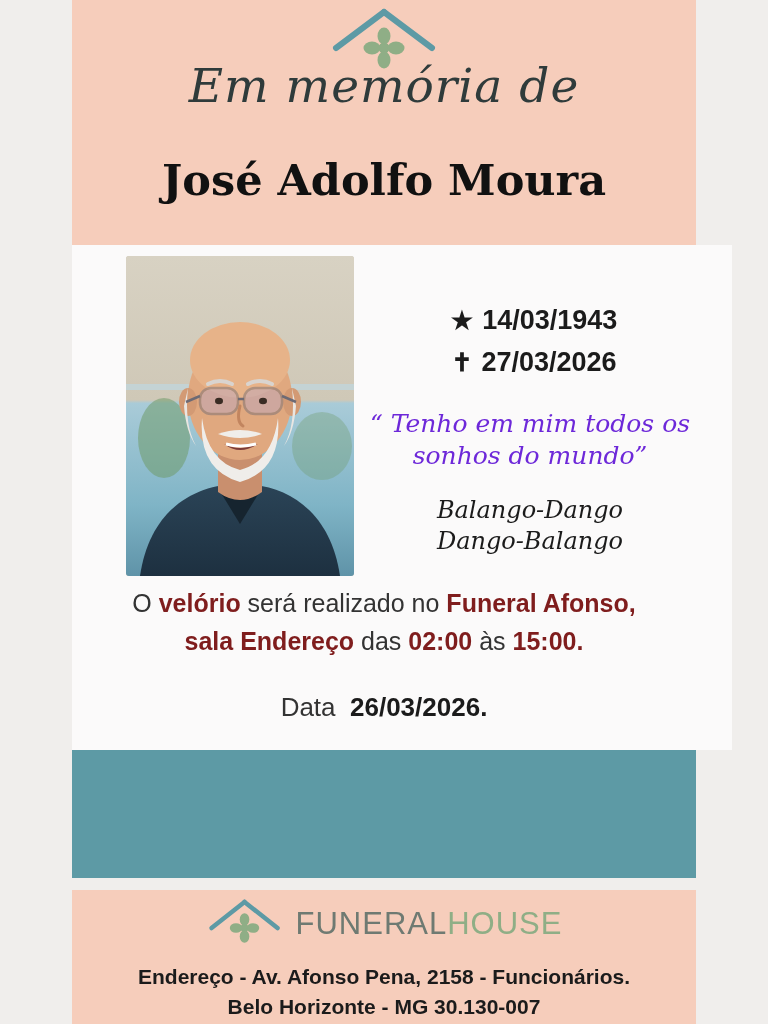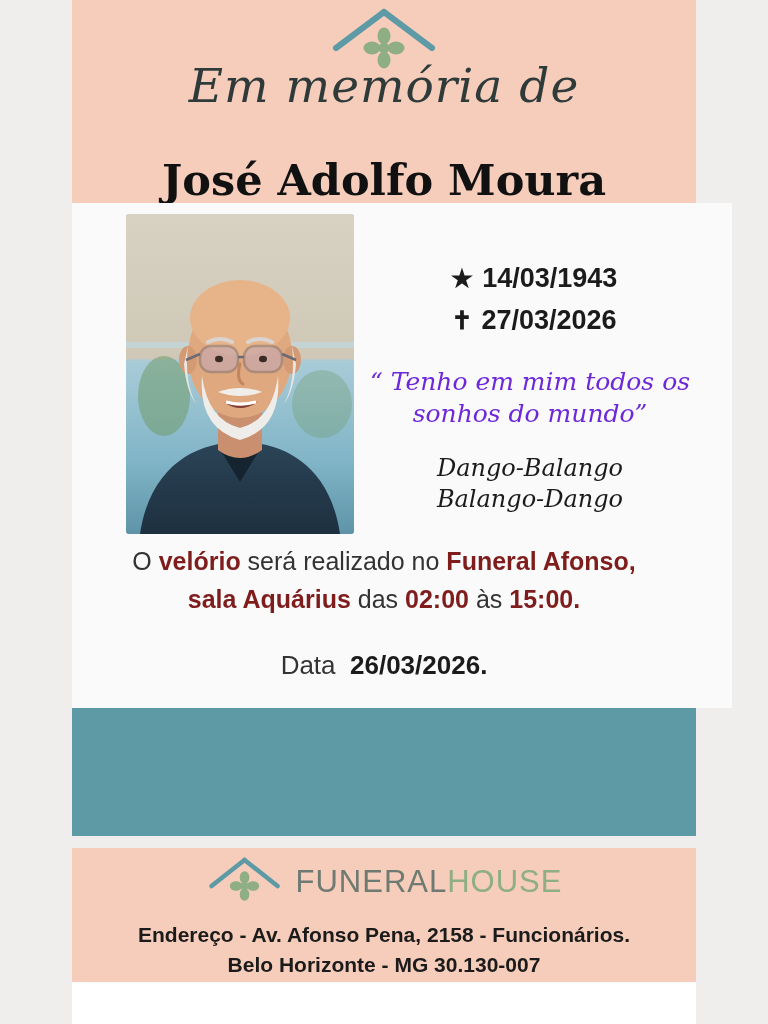--- a/index.html
+++ b/index.html
@@ -20,21 +20,21 @@
     top: 0;
     width: 624px;
     height: 1024px;
     background: #ffffff;
   }
 
   
   .header {
     position: relative;
     width: 624px;
-    height: 203px;
+    height: 245px;
     background: #f6cdbb;
     text-align: center;
   }
   .header-logo {
     position: absolute;
     left: 50%;
     top: 8px;
     transform: translateX(-50%);
     width: 120px;
     height: 62px;
@@ -295,30 +295,30 @@
         <span class="date-sym">★</span><span>14/03/1943</span>
       </div>
       <div class="date-line">
         <span class="date-sym">✝</span><span>27/03/2026</span>
       </div>
     </div>
 
     <div class="quote">“ Tenho em mim todos os sonhos do mundo”</div>
 
     <div class="quote-author">
+      <div>Balango-Dango</div>
       <div>Dango-Balango</div>
-      <div>Balango-Dango</div>
     </div>
 
     <div class="service-text">
       <div>
         <span>O </span><b>velório</b><span> será realizado no </span><b>Funeral Afonso,</b>
       </div>
       <div>
-        <b>sala Aquárius</b><span> das </span><b>02:00</b><span> às </span><b>15:00.</b>
+        <b>sala Endereço</b><span> das </span><b>02:00</b><span> às </span><b>15:00.</b>
       </div>
     </div>
 
     <div class="date-line-footer">
       <span>Data</span>&nbsp;&nbsp;<b>26/03/2026.</b>
     </div>
   </div>
 
   <div class="teal-band"></div>
   <div class="gap"></div>

